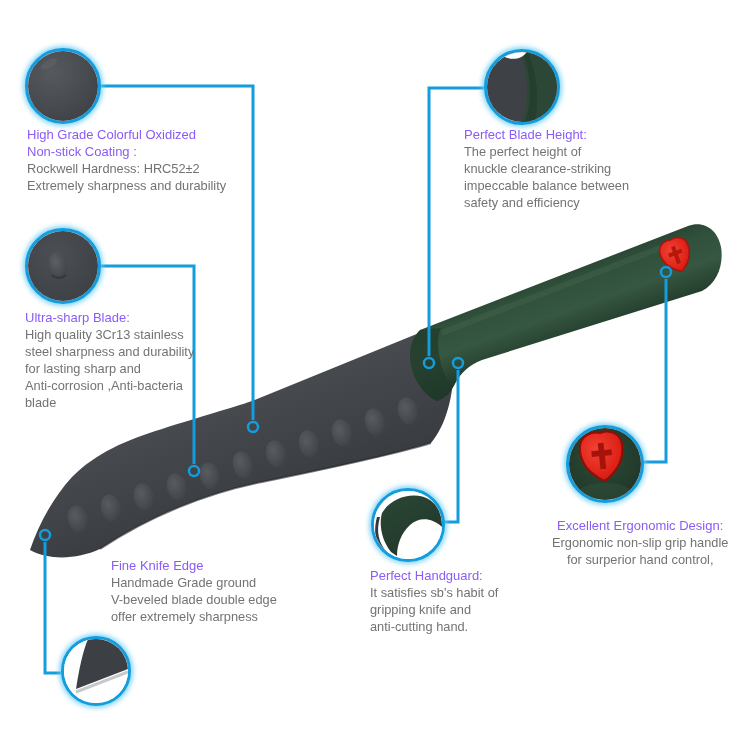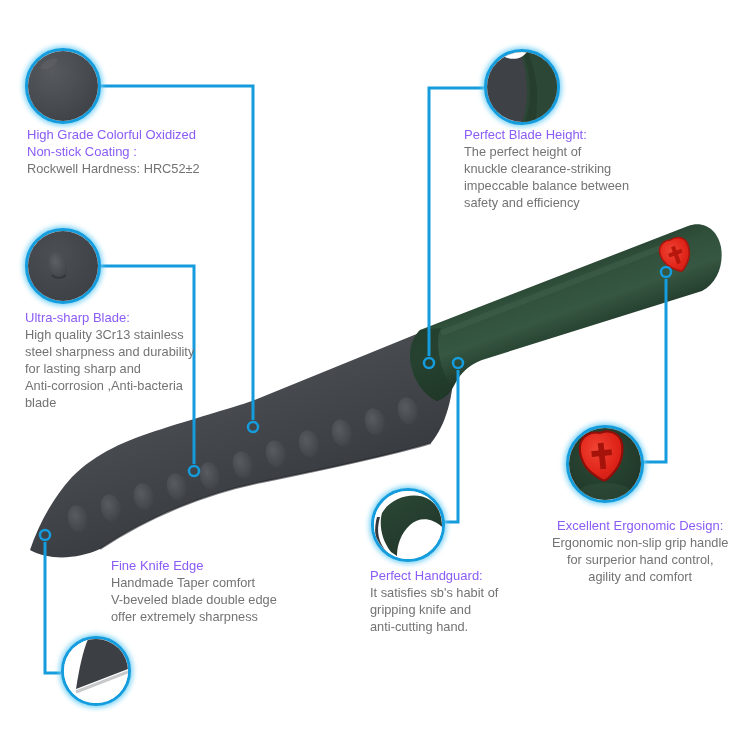--- a/index.html
+++ b/index.html
@@ -185,20 +185,21 @@
     </svg>
   </div>
 
   <div class="callout-text" style="left:27px;top:126px;">
     <div class="ct-title">
         <div>High Grade Colorful Oxidized</div>
         <div>Non-stick Coating :</div>
       </div>
     <div class="ct-body">
         <div>Rockwell Hardness: HRC52±2</div>
+        <div>Extremely sharpness and durability</div>
       </div>
   </div>
 
   <div class="callout-text" style="left:464px;top:126px;">
     <div class="ct-title">
         <div>Perfect Blade Height:</div>
       </div>
     <div class="ct-body">
         <div>The perfect height of</div>
         <div>knuckle clearance-striking</div>
@@ -218,21 +219,21 @@
         <div>Anti-corrosion ,Anti-bacteria</div>
         <div>blade</div>
       </div>
   </div>
 
   <div class="callout-text" style="left:67px;top:557px;margin-left:44px;">
     <div class="ct-title">
         <div>Fine Knife Edge</div>
       </div>
     <div class="ct-body">
-        <div>Handmade Taper comfort</div>
+        <div>Handmade Grade ground</div>
         <div>V-beveled blade double edge</div>
         <div>offer extremely sharpness</div>
       </div>
   </div>
 
   <div class="callout-text" style="left:370px;top:567px;">
     <div class="ct-title">
         <div>Perfect Handguard:</div>
       </div>
     <div class="ct-body">
@@ -242,17 +243,16 @@
       </div>
   </div>
 
   <div class="callout-text" style="left:552px;top:517px;text-align:center;">
     <div class="ct-title">
         <div>Excellent Ergonomic Design:</div>
       </div>
     <div class="ct-body">
         <div>Ergonomic non-slip grip handle</div>
         <div>for surperior hand control,</div>
-        <div>agility and comfort</div>
       </div>
   </div>
 
 </div>
 
 </body></html>

